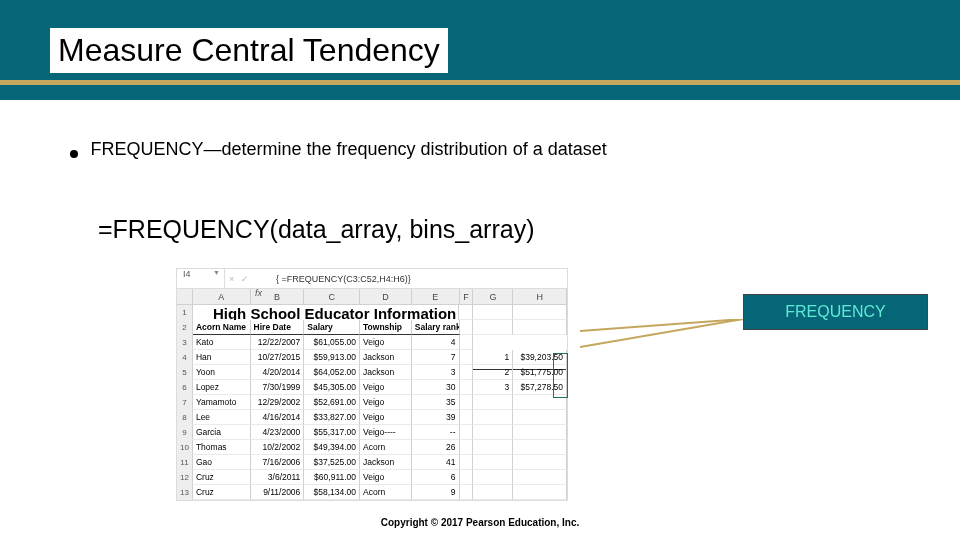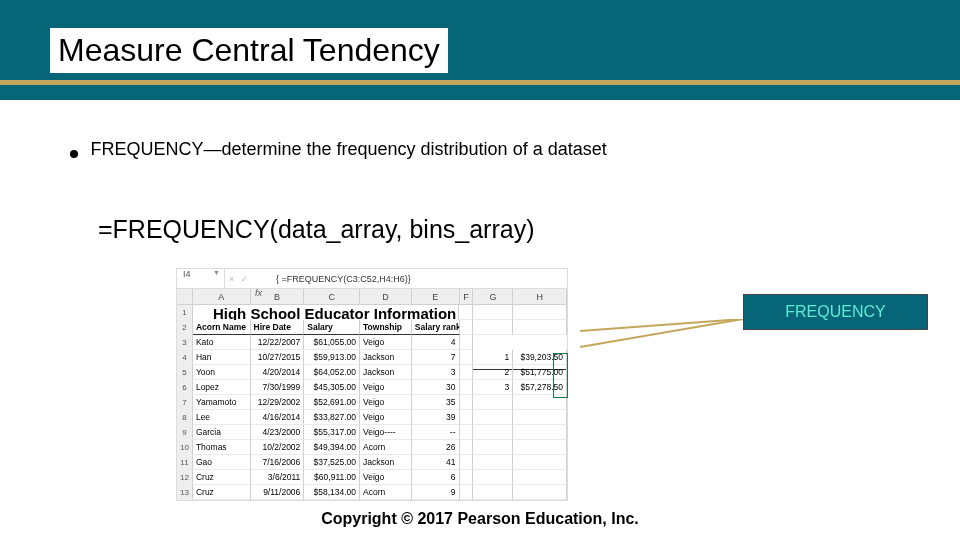--- a/index.html
+++ b/index.html
@@ -32,21 +32,21 @@
   .colG { width: 40px; }
   .colH { width: 54px; }
   .rowheadW { width: 16px; }
   .merged-title { height: 18px; display: flex; align-items: center; padding-left: 20px; font-weight: bold; font-size: 15px; border-bottom: 1px solid #d0d0d0; border-right: 1px solid #d0d0d0; text-decoration: underline; }
   .thcell { font-weight: bold; background: #fff; border-bottom: 1px solid #333 !important; }
   .thq { font-weight: bold; border-bottom: 1px solid #333 !important; margin-top: 34px; }
   .num { justify-content: flex-end; }
   .selbox { position: absolute; border: 1.5px solid #20744a; pointer-events: none; }
   .callout { position: absolute; left: 743px; top: 294px; width: 185px; height: 36px; background: #066678; color: #5eead4; font-size: 16px; display: flex; align-items: center; justify-content: center; border: 1px solid #444; }
   .callout-line { position: absolute; width: 166px; height: 40px; left: 580px; top: 319px; }
-  .copyright { position: absolute; width: 100%; text-align: center; bottom: 12px; font-size: 16px; font-weight: bold; }
+  .copyright { position: absolute; width: 100%; text-align: center; bottom: 12px; font-size: 10px; font-weight: bold; }
 </style>
 </head>
 <body>
 
 <div class="title-band">
   <div class="title-text">Measure Central Tendency</div>
   <div class="accent-bar"></div>
 </div>
 
 <div class="bullet">

